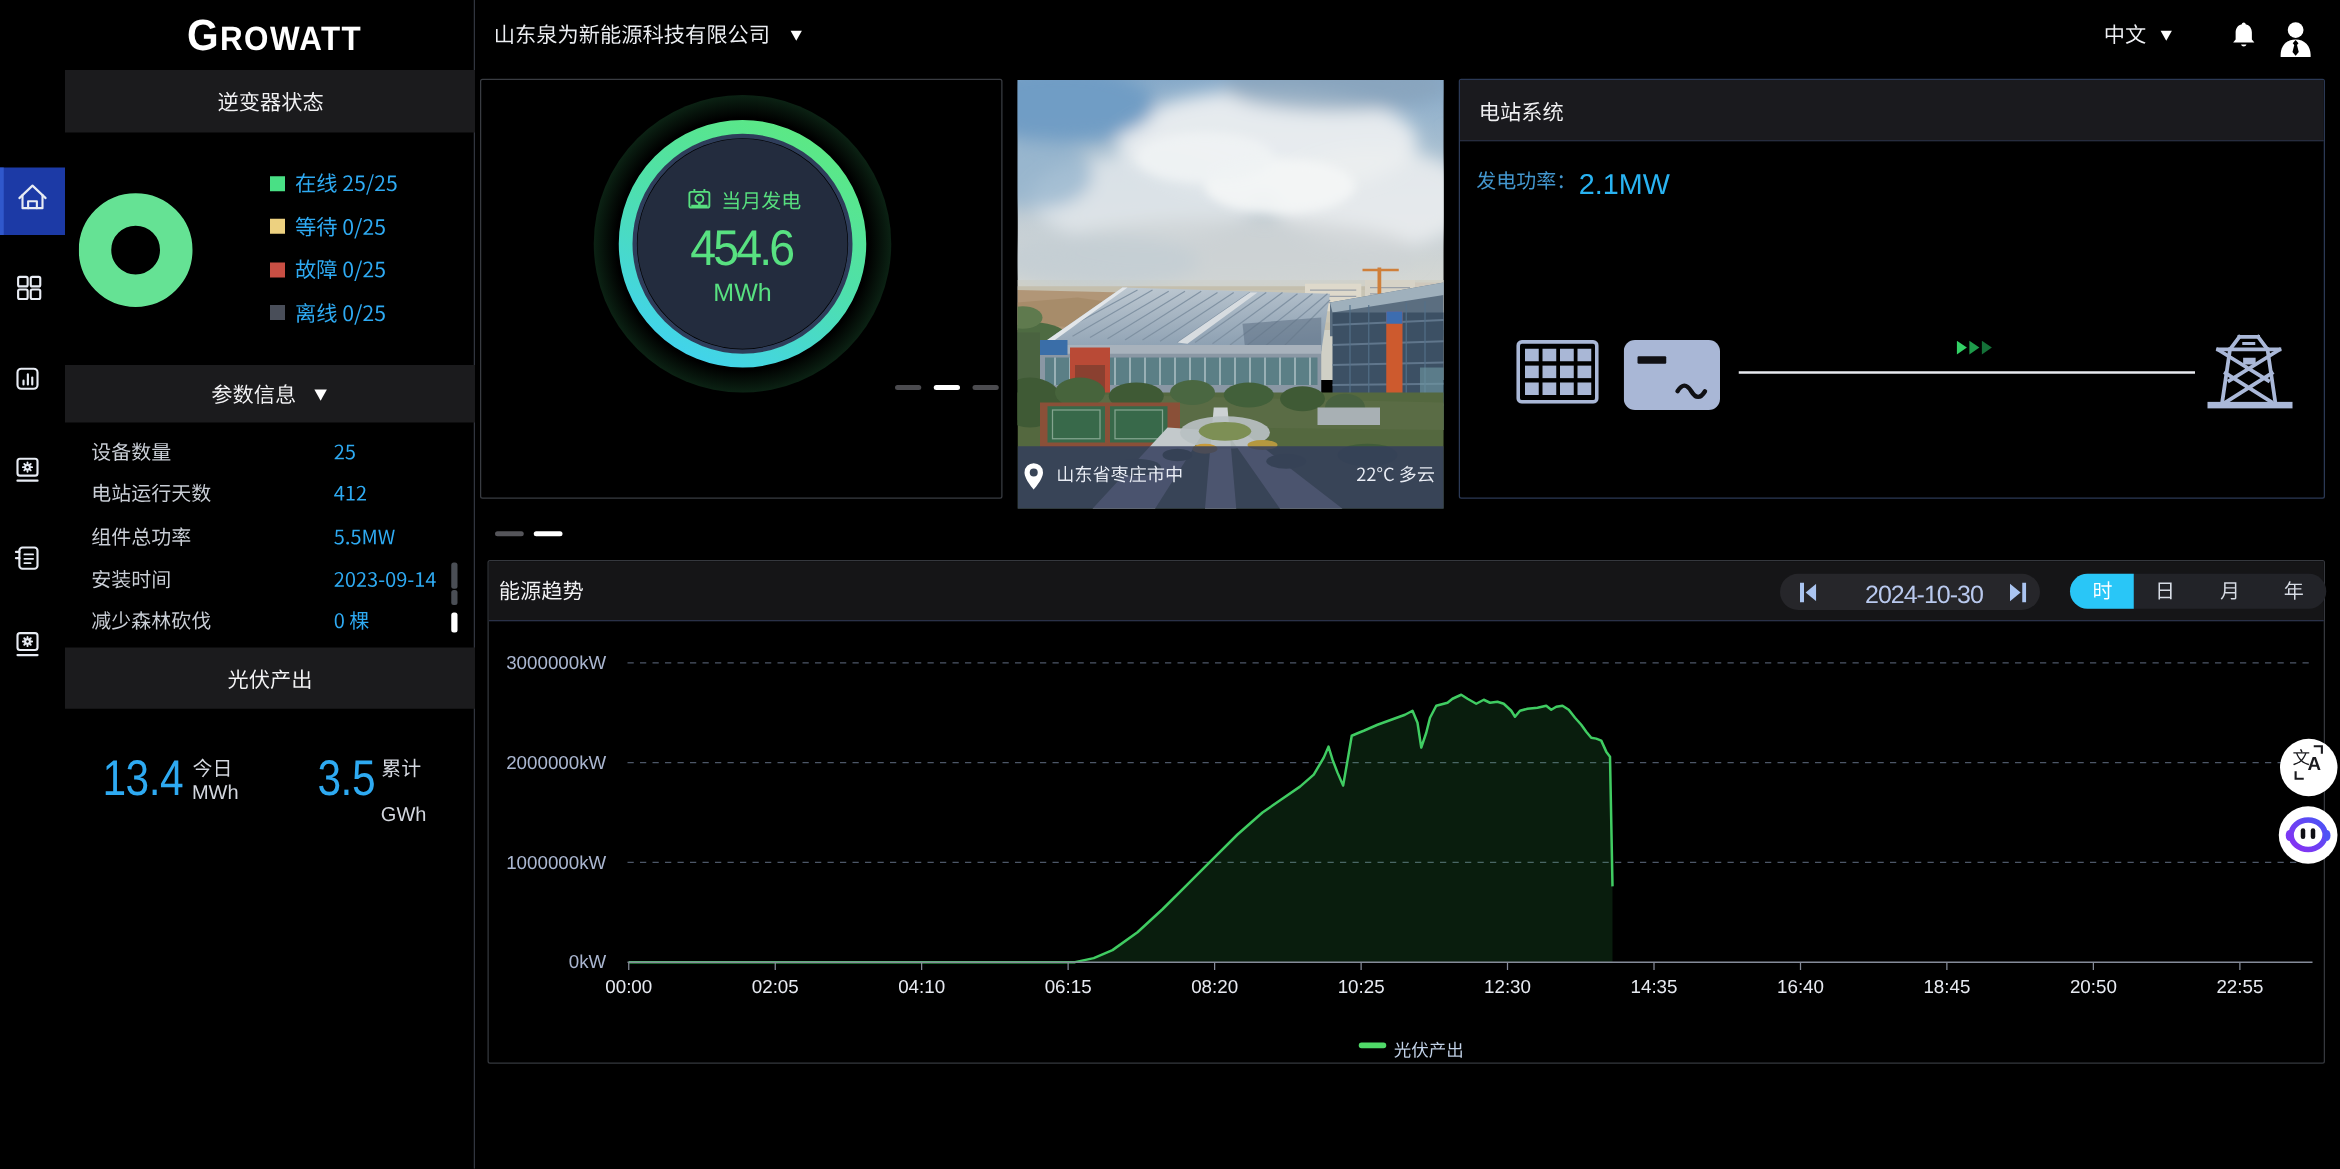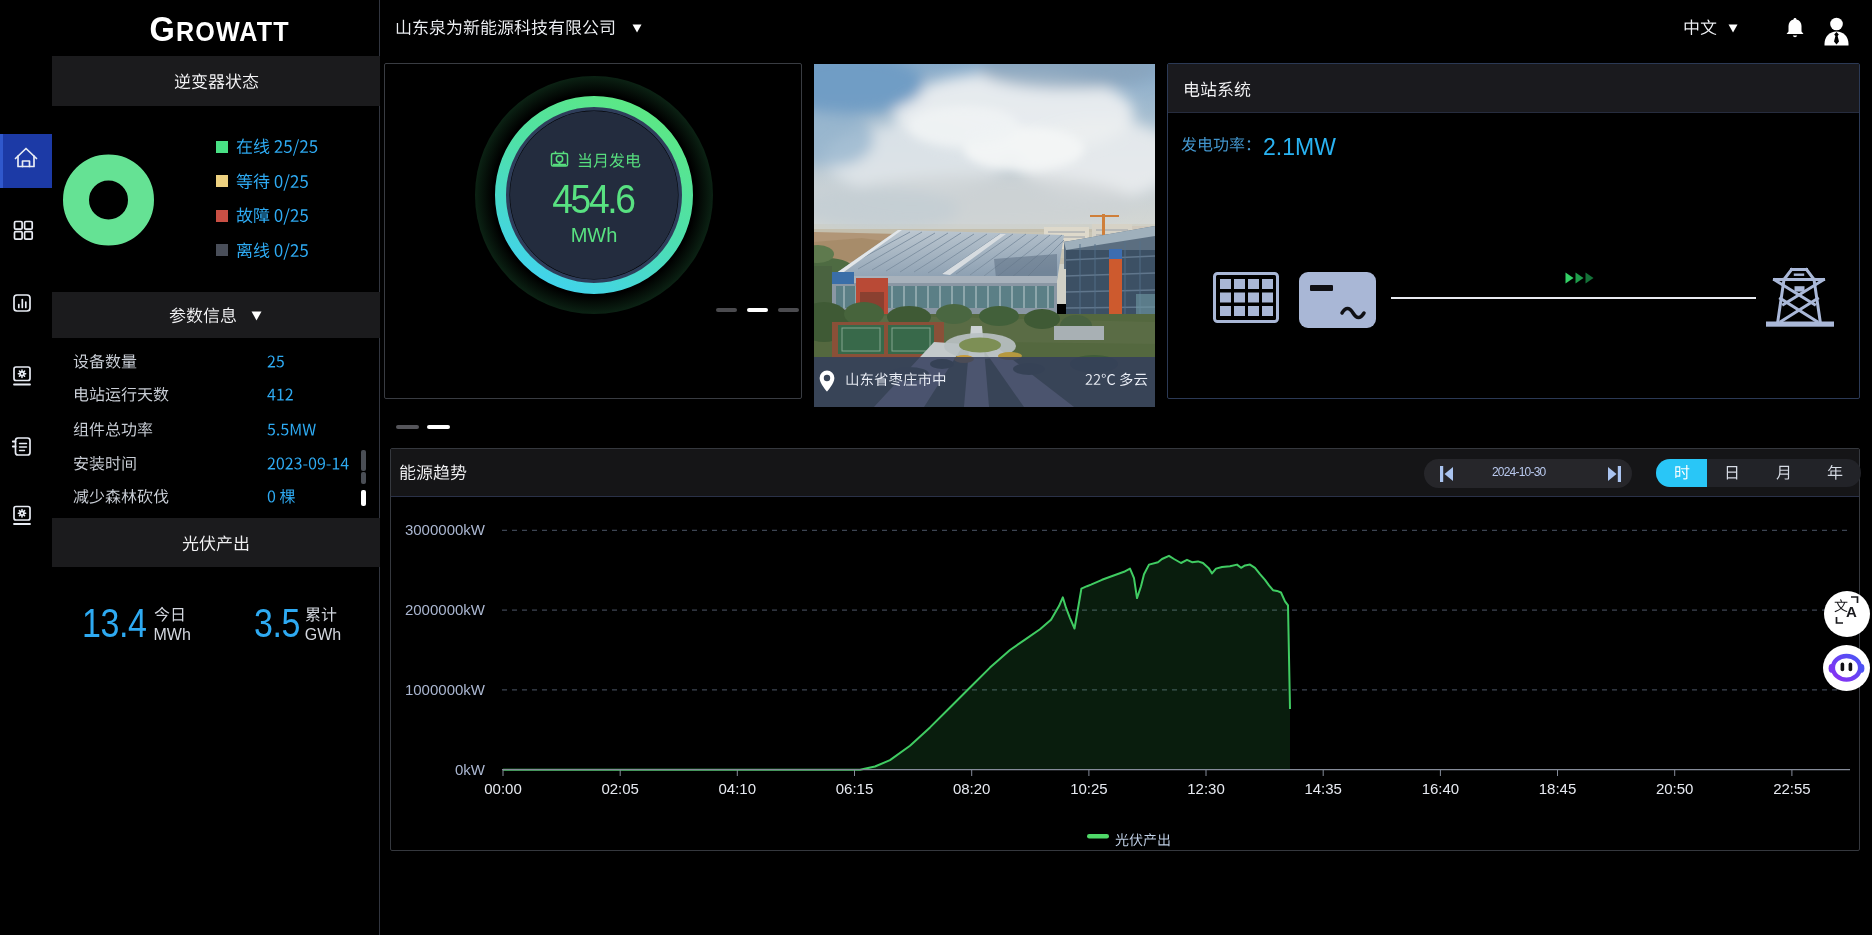--- a/index.html
+++ b/index.html
@@ -108,21 +108,21 @@
 <div class="a" style="left:361px;top:490px;width:5px;height:16px;background:#fff;border-radius:2px"></div>
 <div class="a" style="left:82px;top:601px;font-size:40px;color:#2eaaf2;letter-spacing:-0.5px;transform:scaleX(0.85);transform-origin:0 50%">13.4</div>
 <svg class="t" style="left:153.5px;top:602.1px" width="35" height="24" viewBox="0 -18.40 35 24.00">
     <path d="M6.2 -8.5C7.3 -7.7 8.7 -6.6 9.3 -5.9L10.2 -6.7C9.5 -7.4 8.1 -8.5 7.1 -9.3ZM2.6 -5.6V-4.4H11.6C10.4 -2.9 8.8 -0.8 7.4 0.8L8.6 1.3C10.3 -0.7 12.4 -3.4 13.7 -5.2L12.8 -5.6L12.6 -5.6ZM7.9 -13.6C6.3 -11.1 3.5 -8.9 0.6 -7.6C0.9 -7.3 1.3 -6.9 1.5 -6.5C3.9 -7.8 6.3 -9.6 8 -11.7C9.8 -9.7 12.4 -7.7 14.5 -6.6C14.7 -7 15.1 -7.5 15.4 -7.7C13.2 -8.7 10.4 -10.7 8.8 -12.6L9.1 -13Z M20 -5.6H28V-1.1H20ZM20 -6.8V-11.2H28V-6.8ZM18.8 -12.4V1.1H20V0.1H28V1H29.3V-12.4Z" fill="#d3d7df"></path>
   </svg>
 <div class="a" style="left:153.5px;top:626px;font-size:16px;color:#d3d7df">MWh</div>
 <div class="a" style="left:254px;top:601px;font-size:40px;color:#2eaaf2;letter-spacing:-0.5px;transform:scaleX(0.85);transform-origin:0 50%">3.5</div>
 <svg class="t" style="left:304.7px;top:602.1px" width="35" height="24" viewBox="0 -18.40 35 24.00">
     <path d="M10 -1.4C11.3 -0.7 13.1 0.3 13.9 1L14.8 0.3C13.9 -0.4 12.2 -1.4 10.8 -2ZM4.5 -2C3.6 -1.2 2.1 -0.4 0.8 0.1C1.1 0.3 1.5 0.7 1.7 1C3 0.4 4.6 -0.6 5.6 -1.6ZM3.4 -9.7H7.4V-8.4H3.4ZM8.6 -9.7H12.7V-8.4H8.6ZM3.4 -11.9H7.4V-10.6H3.4ZM8.6 -11.9H12.7V-10.6H8.6ZM2.8 -4.7C3.1 -4.8 3.5 -4.9 6.5 -5.1C5.3 -4.5 4.2 -4.1 3.7 -3.9C2.8 -3.6 2.1 -3.4 1.6 -3.4C1.7 -3.1 1.9 -2.5 1.9 -2.3C2.4 -2.5 3 -2.5 7.4 -2.7V-0C7.4 0.1 7.4 0.2 7.2 0.2C6.9 0.2 6.2 0.2 5.4 0.2C5.5 0.5 5.7 0.9 5.8 1.3C6.9 1.3 7.6 1.3 8.1 1.1C8.6 0.9 8.7 0.6 8.7 -0V-2.8L12.8 -3C13.2 -2.7 13.4 -2.3 13.7 -2L14.5 -2.7C13.9 -3.6 12.6 -4.8 11.5 -5.6L10.6 -5C11 -4.7 11.5 -4.3 11.9 -3.9L5.3 -3.6C7.3 -4.4 9.4 -5.3 11.4 -6.5L10.5 -7.2C9.9 -6.8 9.2 -6.4 8.6 -6.1L5 -5.9C5.8 -6.4 6.6 -6.8 7.3 -7.4H13.9V-12.9H2.2V-7.4H5.6C4.7 -6.8 3.9 -6.3 3.5 -6.2C3.1 -6 2.7 -5.8 2.4 -5.8C2.5 -5.5 2.7 -5 2.8 -4.7Z M18.2 -12.4C19.1 -11.6 20.2 -10.6 20.7 -9.9L21.5 -10.8C21 -11.4 19.9 -12.4 19 -13.2ZM16.7 -8.4V-7.2H19.3V-1.5C19.3 -0.8 18.8 -0.3 18.5 -0.1C18.7 0.1 19 0.7 19.1 1C19.4 0.6 19.8 0.3 22.9 -1.9C22.7 -2.1 22.5 -2.6 22.5 -2.9L20.5 -1.6V-8.4ZM26 -13.4V-8.1H22V-6.9H26V1.3H27.3V-6.9H31.3V-8.1H27.3V-13.4Z" fill="#d3d7df"></path>
   </svg>
-<div class="a" style="left:304.7px;top:626px;font-size:16px;color:#d3d7df">GWh</div>
+<div class="a" style="left:304.7px;top:644px;font-size:16px;color:#d3d7df">GWh</div>
 <svg class="t" style="left:395.0px;top:14.0px" width="224" height="26" viewBox="0 -19.55 224 25.50">
     <path d="M1.8 -10.7V0H13.9V1.3H15.2V-10.8H13.9V-1.3H9.1V-14.1H7.8V-1.3H3.1V-10.7Z M21.4 -4.4C20.7 -2.8 19.5 -1.2 18.2 -0.2C18.5 0 19.1 0.4 19.3 0.6C20.5 -0.5 21.8 -2.3 22.6 -4.1ZM28.3 -3.9C29.6 -2.6 31.2 -0.7 31.8 0.4L33 -0.2C32.3 -1.4 30.7 -3.2 29.4 -4.5ZM18.3 -12V-10.8H22.4C21.8 -9.6 21.1 -8.6 20.8 -8.2C20.3 -7.4 19.9 -7 19.6 -6.9C19.7 -6.5 19.9 -5.8 20 -5.5C20.2 -5.7 20.8 -5.8 21.9 -5.8H25.6V-0.4C25.6 -0.2 25.6 -0.1 25.3 -0.1C25 -0.1 24.1 -0.1 23.1 -0.1C23.3 0.3 23.5 0.8 23.6 1.2C24.8 1.2 25.7 1.2 26.2 1C26.7 0.7 26.9 0.4 26.9 -0.4V-5.8H31.9V-7H26.9V-9.5H25.6V-7H21.6C22.4 -8.1 23.2 -9.4 24 -10.8H32.6V-12H24.6C24.9 -12.6 25.2 -13.2 25.5 -13.8L24.1 -14.4C23.8 -13.6 23.5 -12.8 23.1 -12Z M38 -9.2H47V-7.5H38ZM38 -11.8H47V-10.1H38ZM35.2 -5.3V-4.2H39.2C38.3 -2.3 36.5 -0.9 34.6 -0.2C34.8 0.1 35.2 0.6 35.3 0.9C37.7 -0.2 39.9 -2.1 40.8 -5L40 -5.4L39.8 -5.3ZM41.8 -14.4C41.6 -13.9 41.3 -13.3 41.1 -12.8H36.8V-6.5H41.8V-0.1C41.8 0.1 41.8 0.2 41.5 0.2C41.2 0.2 40.2 0.2 39.2 0.2C39.4 0.5 39.6 1 39.6 1.4C40.9 1.4 41.9 1.4 42.4 1.2C42.9 1 43.1 0.6 43.1 -0.1V-4.1C44.6 -1.8 46.8 -0 49.6 0.8C49.8 0.5 50.2 -0.1 50.4 -0.3C48.5 -0.8 46.8 -1.8 45.5 -3C46.7 -3.7 48.1 -4.7 49.3 -5.6L48.2 -6.4C47.3 -5.5 45.9 -4.5 44.8 -3.7C44.1 -4.5 43.5 -5.4 43.1 -6.3V-6.5H48.3V-12.8H42.5L43.3 -14.1Z M53.8 -13.3C54.4 -12.5 55.2 -11.4 55.5 -10.7L56.7 -11.3C56.3 -12 55.5 -13.1 54.8 -13.8ZM59.5 -6.3C60.4 -5.3 61.4 -3.8 61.8 -2.9L62.9 -3.6C62.5 -4.4 61.4 -5.8 60.5 -6.8ZM58 -14.2V-12.2C58 -11.6 58 -10.9 57.9 -10.2H52.4V-8.9H57.8C57.4 -5.9 56 -2.5 51.9 0.2C52.2 0.4 52.7 0.8 52.9 1.1C57.3 -1.8 58.7 -5.6 59.1 -8.9H65C64.7 -3.1 64.4 -0.9 63.9 -0.3C63.8 -0.1 63.6 -0.1 63.2 -0.1C62.8 -0.1 61.7 -0.1 60.6 -0.2C60.8 0.2 61 0.7 61 1.1C62 1.2 63.1 1.2 63.7 1.2C64.3 1.1 64.7 1 65.1 0.5C65.8 -0.3 66 -2.7 66.3 -9.5C66.3 -9.7 66.3 -10.2 66.3 -10.2H59.2C59.3 -10.9 59.3 -11.6 59.3 -12.2V-14.2Z M74.1 -3.6C74.6 -2.8 75.2 -1.6 75.5 -0.9L76.4 -1.4C76.2 -2.1 75.5 -3.2 75 -4.1ZM70.3 -4C70 -3 69.4 -1.9 68.7 -1.2C69 -1 69.4 -0.7 69.6 -0.5C70.3 -1.3 70.9 -2.6 71.3 -3.7ZM77.4 -12.6V-6.8C77.4 -4.5 77.3 -1.6 75.8 0.4C76.1 0.6 76.6 1 76.8 1.2C78.4 -1 78.6 -4.4 78.6 -6.8V-7.3H81.2V1.3H82.4V-7.3H84.3V-8.5H78.6V-11.8C80.4 -12.1 82.3 -12.5 83.8 -13L82.7 -14C81.5 -13.5 79.3 -13 77.4 -12.6ZM71.6 -14.1C71.9 -13.6 72.2 -13 72.4 -12.5H69V-11.4H76.6V-12.5H73.7C73.5 -13.1 73.1 -13.8 72.8 -14.3ZM74.4 -11.3C74.2 -10.6 73.8 -9.4 73.5 -8.6H68.8V-7.5H72.3V-5.8H68.8V-4.6H72.3V-0.3C72.3 -0.1 72.2 -0.1 72.1 -0.1C71.9 -0.1 71.3 -0.1 70.8 -0.1C70.9 0.2 71.1 0.7 71.1 1C72 1 72.5 1 72.9 0.8C73.3 0.6 73.4 0.3 73.4 -0.3V-4.6H76.6V-5.8H73.4V-7.5H76.8V-8.6H74.6C75 -9.3 75.3 -10.3 75.6 -11.1ZM70.1 -11.1C70.5 -10.3 70.7 -9.3 70.8 -8.6L71.9 -8.9C71.8 -9.6 71.5 -10.6 71.2 -11.3Z M91.5 -7.1V-5.7H87.9V-7.1ZM86.7 -8.2V1.3H87.9V-2.1H91.5V-0.1C91.5 0.1 91.5 0.2 91.2 0.2C91 0.2 90.3 0.2 89.5 0.1C89.6 0.5 89.8 1 89.9 1.3C91 1.3 91.7 1.3 92.2 1.1C92.6 0.9 92.8 0.5 92.8 -0.1V-8.2ZM87.9 -4.7H91.5V-3.1H87.9ZM99.6 -13C98.6 -12.5 97.1 -11.9 95.6 -11.4V-14.2H94.4V-8.6C94.4 -7.2 94.8 -6.8 96.4 -6.8C96.8 -6.8 99 -6.8 99.3 -6.8C100.7 -6.8 101.1 -7.4 101.2 -9.5C100.9 -9.5 100.4 -9.7 100.1 -9.9C100 -8.3 99.9 -8 99.2 -8C98.8 -8 96.9 -8 96.5 -8C95.8 -8 95.6 -8.1 95.6 -8.6V-10.4C97.3 -10.8 99.1 -11.4 100.4 -12.1ZM99.8 -5.4C98.8 -4.8 97.2 -4.1 95.6 -3.6V-6.3H94.4V-0.6C94.4 0.8 94.8 1.2 96.5 1.2C96.8 1.2 99.1 1.2 99.4 1.2C100.9 1.2 101.2 0.6 101.4 -1.7C101 -1.8 100.5 -2 100.2 -2.2C100.2 -0.3 100 0.1 99.3 0.1C98.8 0.1 97 0.1 96.6 0.1C95.8 0.1 95.6 -0 95.6 -0.6V-2.6C97.3 -3 99.3 -3.7 100.6 -4.5ZM86.4 -9.4C86.8 -9.6 87.4 -9.6 92 -10C92.2 -9.6 92.3 -9.3 92.4 -9.1L93.5 -9.6C93.2 -10.6 92.2 -12.1 91.3 -13.3L90.3 -12.9C90.7 -12.3 91.2 -11.6 91.5 -10.9L87.8 -10.7C88.5 -11.6 89.3 -12.8 89.9 -13.9L88.6 -14.3C88 -13 87.1 -11.6 86.8 -11.3C86.5 -10.9 86.2 -10.7 86 -10.6C86.1 -10.3 86.4 -9.7 86.4 -9.4Z M111.1 -6.9H116.3V-5.4H111.1ZM111.1 -9.3H116.3V-7.9H111.1ZM110.6 -3.5C110.1 -2.3 109.3 -1.2 108.5 -0.3C108.8 -0.2 109.3 0.2 109.6 0.3C110.3 -0.5 111.2 -1.9 111.7 -3.2ZM115.4 -3.2C116.1 -2.1 116.9 -0.7 117.3 0.2L118.4 -0.4C118 -1.2 117.2 -2.6 116.5 -3.6ZM103.5 -13.2C104.4 -12.6 105.7 -11.8 106.3 -11.3L107.1 -12.3C106.4 -12.8 105.1 -13.5 104.2 -14.1ZM102.6 -8.6C103.6 -8.1 104.9 -7.3 105.5 -6.8L106.3 -7.8C105.6 -8.3 104.3 -9 103.4 -9.5ZM103 0.4 104.1 1.1C105 -0.5 105.9 -2.6 106.6 -4.4L105.6 -5.1C104.8 -3.2 103.8 -0.9 103 0.4ZM107.7 -13.4V-8.8C107.7 -6 107.6 -2.1 105.6 0.6C105.9 0.7 106.5 1.1 106.7 1.3C108.7 -1.6 109 -5.8 109 -8.8V-12.3H118.2V-13.4ZM113 -12.1C112.9 -11.6 112.7 -10.9 112.6 -10.3H110V-4.4H113V0C113 0.2 113 0.3 112.8 0.3C112.5 0.3 111.8 0.3 111 0.3C111.1 0.6 111.3 1 111.3 1.3C112.5 1.4 113.2 1.4 113.7 1.2C114.1 1 114.3 0.7 114.3 0V-4.4H117.5V-10.3H113.8C114 -10.8 114.2 -11.3 114.5 -11.8Z M127.6 -12.4C128.6 -11.7 129.7 -10.6 130.3 -9.9L131.2 -10.8C130.6 -11.5 129.4 -12.5 128.4 -13.1ZM126.9 -7.9C128 -7.2 129.3 -6.2 129.9 -5.4L130.7 -6.3C130.1 -7 128.8 -8 127.7 -8.7ZM125.3 -14C124 -13.5 121.8 -13 119.9 -12.7C120 -12.4 120.2 -12 120.3 -11.7C121 -11.8 121.8 -11.9 122.6 -12.1V-9.5H119.7V-8.3H122.4C121.8 -6.3 120.6 -4.1 119.5 -2.9C119.7 -2.6 120 -2.1 120.1 -1.8C121 -2.8 121.9 -4.5 122.6 -6.2V1.3H123.9V-6.6C124.5 -5.7 125.2 -4.6 125.4 -4L126.2 -5C125.9 -5.5 124.4 -7.4 123.9 -8V-8.3H126.4V-9.5H123.9V-12.3C124.7 -12.5 125.5 -12.8 126.1 -13ZM126.2 -3.2 126.4 -2 132 -2.9V1.3H133.2V-3.1L135.4 -3.5L135.2 -4.7L133.2 -4.4V-14.3H132V-4.1Z M146.4 -14.3V-11.6H142.4V-10.4H146.4V-7.9H142.8V-6.7H143.3L143.3 -6.7C144 -4.8 144.9 -3.3 146.1 -2C144.7 -1 143.1 -0.2 141.4 0.2C141.7 0.5 142 1 142.1 1.3C143.9 0.8 145.6 0 147 -1.1C148.3 0 149.8 0.9 151.6 1.4C151.8 1 152.1 0.5 152.4 0.3C150.7 -0.2 149.2 -0.9 148 -1.9C149.5 -3.3 150.8 -5.2 151.5 -7.5L150.6 -7.9L150.4 -7.9H147.7V-10.4H151.8V-11.6H147.7V-14.3ZM144.5 -6.7H149.8C149.2 -5.1 148.2 -3.8 147.1 -2.8C146 -3.9 145.1 -5.2 144.5 -6.7ZM139 -14.3V-10.8H136.8V-9.7H139V-5.9C138.1 -5.7 137.3 -5.4 136.6 -5.3L137 -4L139 -4.6V-0.2C139 0.1 138.9 0.2 138.7 0.2C138.5 0.2 137.8 0.2 137 0.1C137.1 0.5 137.3 1 137.3 1.3C138.5 1.3 139.2 1.3 139.7 1.1C140.1 0.9 140.3 0.5 140.3 -0.2V-5L142.3 -5.6L142.2 -6.8L140.3 -6.3V-9.7H142.2V-10.8H140.3V-14.3Z M159.6 -14.3C159.4 -13.5 159.2 -12.8 158.9 -12.1H154.1V-10.9H158.4C157.3 -8.6 155.7 -6.6 153.7 -5.2C153.9 -4.9 154.3 -4.5 154.5 -4.2C155.6 -4.9 156.5 -5.9 157.3 -6.9V1.3H158.6V-2H165.7V-0.3C165.7 0 165.6 0.1 165.3 0.1C165 0.1 164 0.1 162.9 0.1C163 0.4 163.2 1 163.3 1.3C164.7 1.3 165.7 1.3 166.2 1.1C166.8 0.9 167 0.5 167 -0.2V-8.9H158.7C159.1 -9.6 159.4 -10.2 159.7 -10.9H169V-12.1H160.3C160.5 -12.7 160.7 -13.3 160.9 -14ZM158.6 -4.9H165.7V-3.1H158.6ZM158.6 -6V-7.8H165.7V-6Z M171.6 -13.6V1.3H172.7V-12.4H175.2C174.8 -11.3 174.3 -9.8 173.8 -8.6C175 -7.2 175.4 -6.1 175.4 -5.1C175.4 -4.6 175.3 -4.1 175 -3.9C174.8 -3.8 174.7 -3.8 174.5 -3.8C174.2 -3.8 173.9 -3.8 173.5 -3.8C173.7 -3.5 173.8 -3 173.8 -2.7C174.2 -2.7 174.6 -2.7 174.9 -2.7C175.3 -2.7 175.6 -2.8 175.8 -3C176.3 -3.4 176.5 -4.1 176.5 -5C176.5 -6.1 176.2 -7.3 175 -8.7C175.5 -10.1 176.2 -11.7 176.7 -13.1L175.8 -13.6L175.6 -13.6ZM183.8 -9.3V-7.2H178.8V-9.3ZM183.8 -10.4H178.8V-12.4H183.8ZM177.5 1.4C177.8 1.1 178.3 1 181.8 0C181.8 -0.3 181.8 -0.8 181.8 -1.2L178.8 -0.4V-6.1H180.4C181.3 -2.7 182.9 -0.1 185.5 1.2C185.7 0.9 186.1 0.4 186.4 0.1C185 -0.4 183.9 -1.4 183.1 -2.6C184 -3.1 185.2 -3.9 186 -4.6L185.2 -5.5C184.5 -4.9 183.4 -4.1 182.5 -3.5C182.1 -4.3 181.8 -5.1 181.5 -6.1H185V-13.5H177.5V-0.9C177.5 -0.2 177.2 0.2 176.9 0.3C177.1 0.6 177.4 1.1 177.5 1.4Z M192.5 -13.8C191.5 -11.2 189.8 -8.8 187.9 -7.3C188.2 -7.1 188.8 -6.6 189 -6.4C190.9 -8 192.7 -10.6 193.9 -13.4ZM198.3 -13.9 197.1 -13.4C198.4 -10.8 200.5 -8 202.3 -6.4C202.6 -6.7 203 -7.2 203.4 -7.4C201.6 -8.9 199.4 -11.6 198.3 -13.9ZM189.7 0.2C190.4 0 191.3 -0.1 200.3 -0.7C200.7 0 201.1 0.7 201.4 1.2L202.7 0.6C201.8 -1 200.1 -3.4 198.6 -5.2L197.4 -4.7C198.1 -3.8 198.8 -2.8 199.5 -1.9L191.5 -1.4C193.2 -3.4 194.9 -5.9 196.3 -8.5L194.9 -9.1C193.5 -6.3 191.5 -3.3 190.8 -2.5C190.2 -1.7 189.7 -1.2 189.2 -1.1C189.4 -0.7 189.7 -0.1 189.7 0.2Z M205.6 -10.2V-9H215.9V-10.2ZM205.5 -13.2V-12H217.8V-0.6C217.8 -0.2 217.7 -0.1 217.4 -0.1C217 -0.1 215.9 -0.1 214.7 -0.2C214.9 0.2 215.1 0.9 215.1 1.2C216.7 1.2 217.7 1.2 218.3 1C218.9 0.8 219.1 0.3 219.1 -0.5V-13.2ZM207.9 -6.1H213.4V-2.9H207.9ZM206.7 -7.2V-0.5H207.9V-1.8H214.7V-7.2Z" fill="#eceef2"></path>
   </svg>
 <svg class="a" style="left:632px;top:24px" width="10" height="9">
     <path d="M0.5 0.5 H9.5 L5 8.5 Z" fill="#fff"></path>
   </svg>
 <svg class="t" style="left:1683.0px;top:14.0px" width="37" height="26" viewBox="0 -19.55 37 25.50">
     <path d="M7.8 -14.3V-11.2H1.6V-3.2H2.9V-4.2H7.8V1.3H9.1V-4.2H14V-3.2H15.3V-11.2H9.1V-14.3ZM2.9 -5.5V-10H7.8V-5.5ZM14 -5.5H9.1V-10H14Z M24.2 -14C24.7 -13.2 25.2 -12 25.4 -11.3L26.9 -11.8C26.6 -12.5 26 -13.6 25.5 -14.4ZM17.9 -11.3V-10H20.5C21.5 -7.4 22.8 -5.2 24.6 -3.4C22.7 -1.8 20.4 -0.7 17.6 0.1C17.9 0.4 18.3 1 18.4 1.3C21.2 0.4 23.6 -0.8 25.5 -2.5C27.5 -0.8 29.8 0.5 32.6 1.2C32.8 0.9 33.2 0.3 33.4 0.1C30.7 -0.6 28.4 -1.8 26.5 -3.4C28.2 -5.2 29.5 -7.3 30.5 -10H33.2V-11.3ZM25.6 -4.3C24 -5.9 22.7 -7.9 21.8 -10H29.1C28.2 -7.7 27.1 -5.8 25.6 -4.3Z" fill="#eef0f4"></path>
   </svg>
 <svg class="a" style="left:1728px;top:24px" width="10" height="9">
@@ -390,21 +390,21 @@
   </svg>
 <div class="a" style="left:1424px;top:459px;width:208px;height:29px;background:#26262a;border-radius:14.5px"></div>
 <svg class="a" style="left:1440px;top:465.5px" width="13" height="16" viewBox="0 0 13 16">
     <rect x="0" y="0" width="3.2" height="16" fill="#aac4f0"></rect>
     <path d="M13 1 L13 15 L4.5 8 Z" fill="#aac4f0"></path>
   </svg>
 <svg class="a" style="left:1608px;top:465.5px" width="13" height="16" viewBox="0 0 13 16">
     <path d="M0 1 L0 15 L8.5 8 Z" fill="#aac4f0"></path>
     <rect x="9.8" y="0" width="3.2" height="16" fill="#aac4f0"></rect>
   </svg>
-<div class="a" style="left:1492px;top:464.5px;font-size:12px;color:#b9c9ee;letter-spacing:-0.8px">2024-10-30</div>
+<div class="a" style="left:1492px;top:464.5px;font-size:20px;color:#b9c9ee;letter-spacing:-0.8px">2024-10-30</div>
 <div class="a" style="left:1656px;top:459px;width:205px;height:28px;background:#222328;border-radius:14px"></div>
 <div class="a" style="left:1656px;top:459px;width:51px;height:28px;background:#29c6f7;border-radius:14px 0 0 14px"></div>
 <svg class="t" style="left:1673.5px;top:460.1px" width="19" height="24" viewBox="0 -18.40 19 24.00">
     <path d="M7.6 -7.2C8.4 -6 9.5 -4.3 10 -3.3L11.1 -3.9C10.5 -4.9 9.4 -6.5 8.6 -7.8ZM5.2 -6.4V-2.8H2.4V-6.4ZM5.2 -7.5H2.4V-11H5.2ZM1.3 -12.1V-0.4H2.4V-1.7H6.3V-12.1ZM12.2 -13.4V-10.2H7V-9.1H12.2V-0.5C12.2 -0.2 12.1 -0.1 11.8 -0.1C11.4 -0.1 10.2 -0.1 9 -0.1C9.2 0.2 9.4 0.8 9.4 1.1C11 1.1 12.1 1.1 12.6 0.9C13.2 0.7 13.4 0.4 13.4 -0.5V-9.1H15.4V-10.2H13.4V-13.4Z" fill="#ffffff"></path>
   </svg>
 <svg class="t" style="left:1724.0px;top:460.1px" width="19" height="24" viewBox="0 -18.40 19 24.00">
     <path d="M4 -5.6H12V-1.1H4ZM4 -6.8V-11.2H12V-6.8ZM2.8 -12.4V1.1H4V0.1H12V1H13.3V-12.4Z" fill="#d7dce5"></path>
   </svg>
 <svg class="t" style="left:1775.5px;top:460.1px" width="19" height="24" viewBox="0 -18.40 19 24.00">
     <path d="M3.3 -12.6V-7.7C3.3 -5.1 3.1 -1.8 0.5 0.4C0.7 0.6 1.2 1 1.4 1.3C2.9 -0.1 3.7 -1.9 4.1 -3.7H11.9V-0.5C11.9 -0.2 11.8 -0 11.4 -0C11 -0 9.7 0 8.4 -0C8.6 0.3 8.8 0.8 8.9 1.2C10.6 1.2 11.7 1.2 12.3 1C12.9 0.8 13.1 0.4 13.1 -0.5V-12.6ZM4.5 -11.4H11.9V-8.7H4.5ZM4.5 -7.6H11.9V-4.9H4.4C4.5 -5.8 4.5 -6.8 4.5 -7.6Z" fill="#d7dce5"></path>

